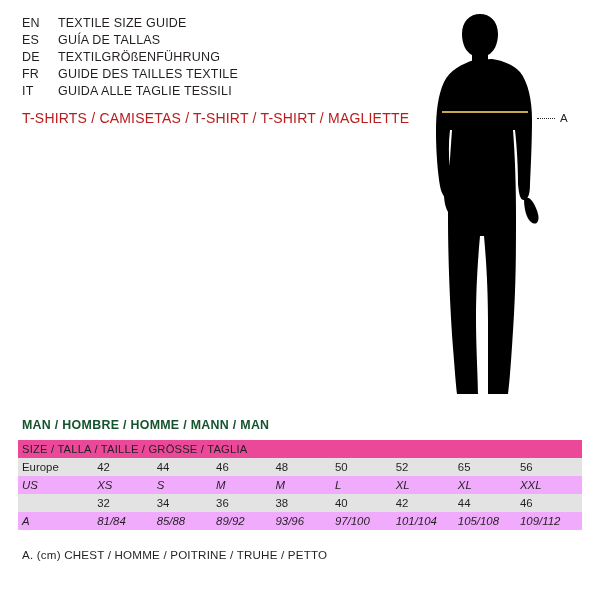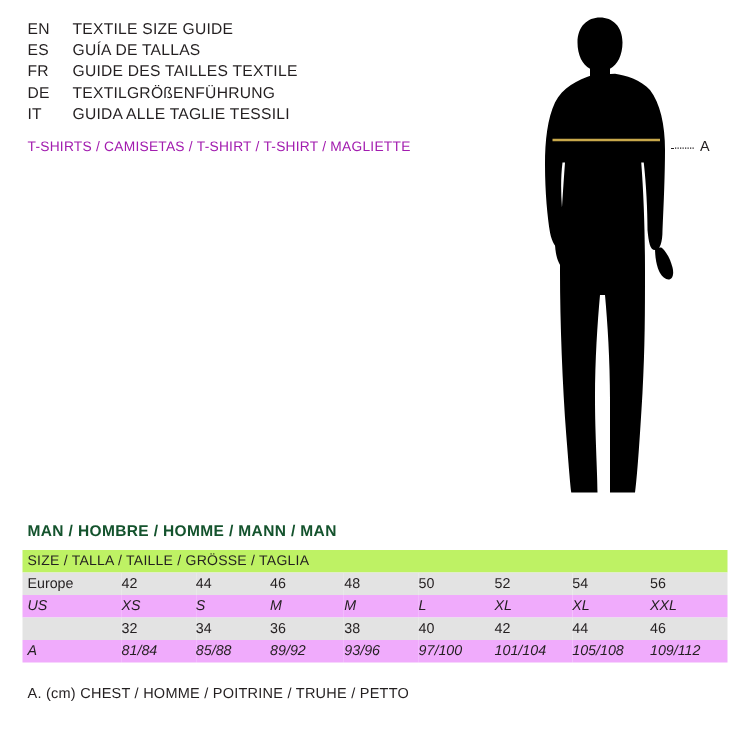--- a/index.html
+++ b/index.html
@@ -46,24 +46,24 @@
   }
 
   
   .category-block {
     position: absolute;
     left: 22px;
     top: 109px;
     width: 420px;
   }
   .category-line {
-    font-size: 11px;
+    font-size: 14px;
     line-height: 18px;
     letter-spacing: 0.2px;
-    color: #a21caf;
+    color: #b91c1c;
   }
 
   
   .figure-wrap {
     position: absolute;
     left: 400px;
     top: 8px;
     width: 200px;
     height: 400px;
   }
@@ -117,21 +117,21 @@
   table.size-table th:first-child,
   table.size-table td:first-child {
     padding-left: 4px;
     width: 86px;
   }
   table.size-table td + td,
   table.size-table th + th {
     width: 68px;
   }
   tr.row-header th {
-    background: #bef264;
+    background: #ec4899;
     font-size: 11.2px;
     letter-spacing: 0.2px;
   }
   tr.row-shade td {
     background: #e3e3e3;
     margin-top: 14px;
   }
   tr.row-plain td {
     background: #f0abfc;
     font-style: italic;
@@ -155,26 +155,26 @@
   <div class="lang-block">
     <div class="lang-row">
       <span class="lang-code">EN</span>
       <span class="lang-text">TEXTILE SIZE GUIDE</span>
     </div>
     <div class="lang-row">
       <span class="lang-code">ES</span>
       <span class="lang-text">GUÍA DE TALLAS</span>
     </div>
     <div class="lang-row">
+      <span class="lang-code">DE</span>
+      <span class="lang-text">TEXTILGRÖßENFÜHRUNG</span>
+    </div>
+    <div class="lang-row">
       <span class="lang-code">FR</span>
       <span class="lang-text">GUIDE DES TAILLES TEXTILE</span>
-    </div>
-    <div class="lang-row">
-      <span class="lang-code">DE</span>
-      <span class="lang-text">TEXTILGRÖßENFÜHRUNG</span>
     </div>
     <div class="lang-row">
       <span class="lang-code">IT</span>
       <span class="lang-text">GUIDA ALLE TAGLIE TESSILI</span>
     </div>
   </div>
 
   <div class="category-block">
     <div class="category-line">T-SHIRTS / CAMISETAS / T-SHIRT / T-SHIRT / MAGLIETTE</div>
   </div>
@@ -233,21 +233,21 @@
     </thead>
     <tbody>
       <tr class="row-shade">
         <td>Europe</td>
         <td>42</td>
         <td>44</td>
         <td>46</td>
         <td>48</td>
         <td>50</td>
         <td>52</td>
-        <td>54</td>
+        <td>65</td>
         <td>56</td>
       </tr>
       <tr class="row-plain">
         <td>US</td>
         <td>XS</td>
         <td>S</td>
         <td>M</td>
         <td>M</td>
         <td>L</td>
         <td>XL</td>

